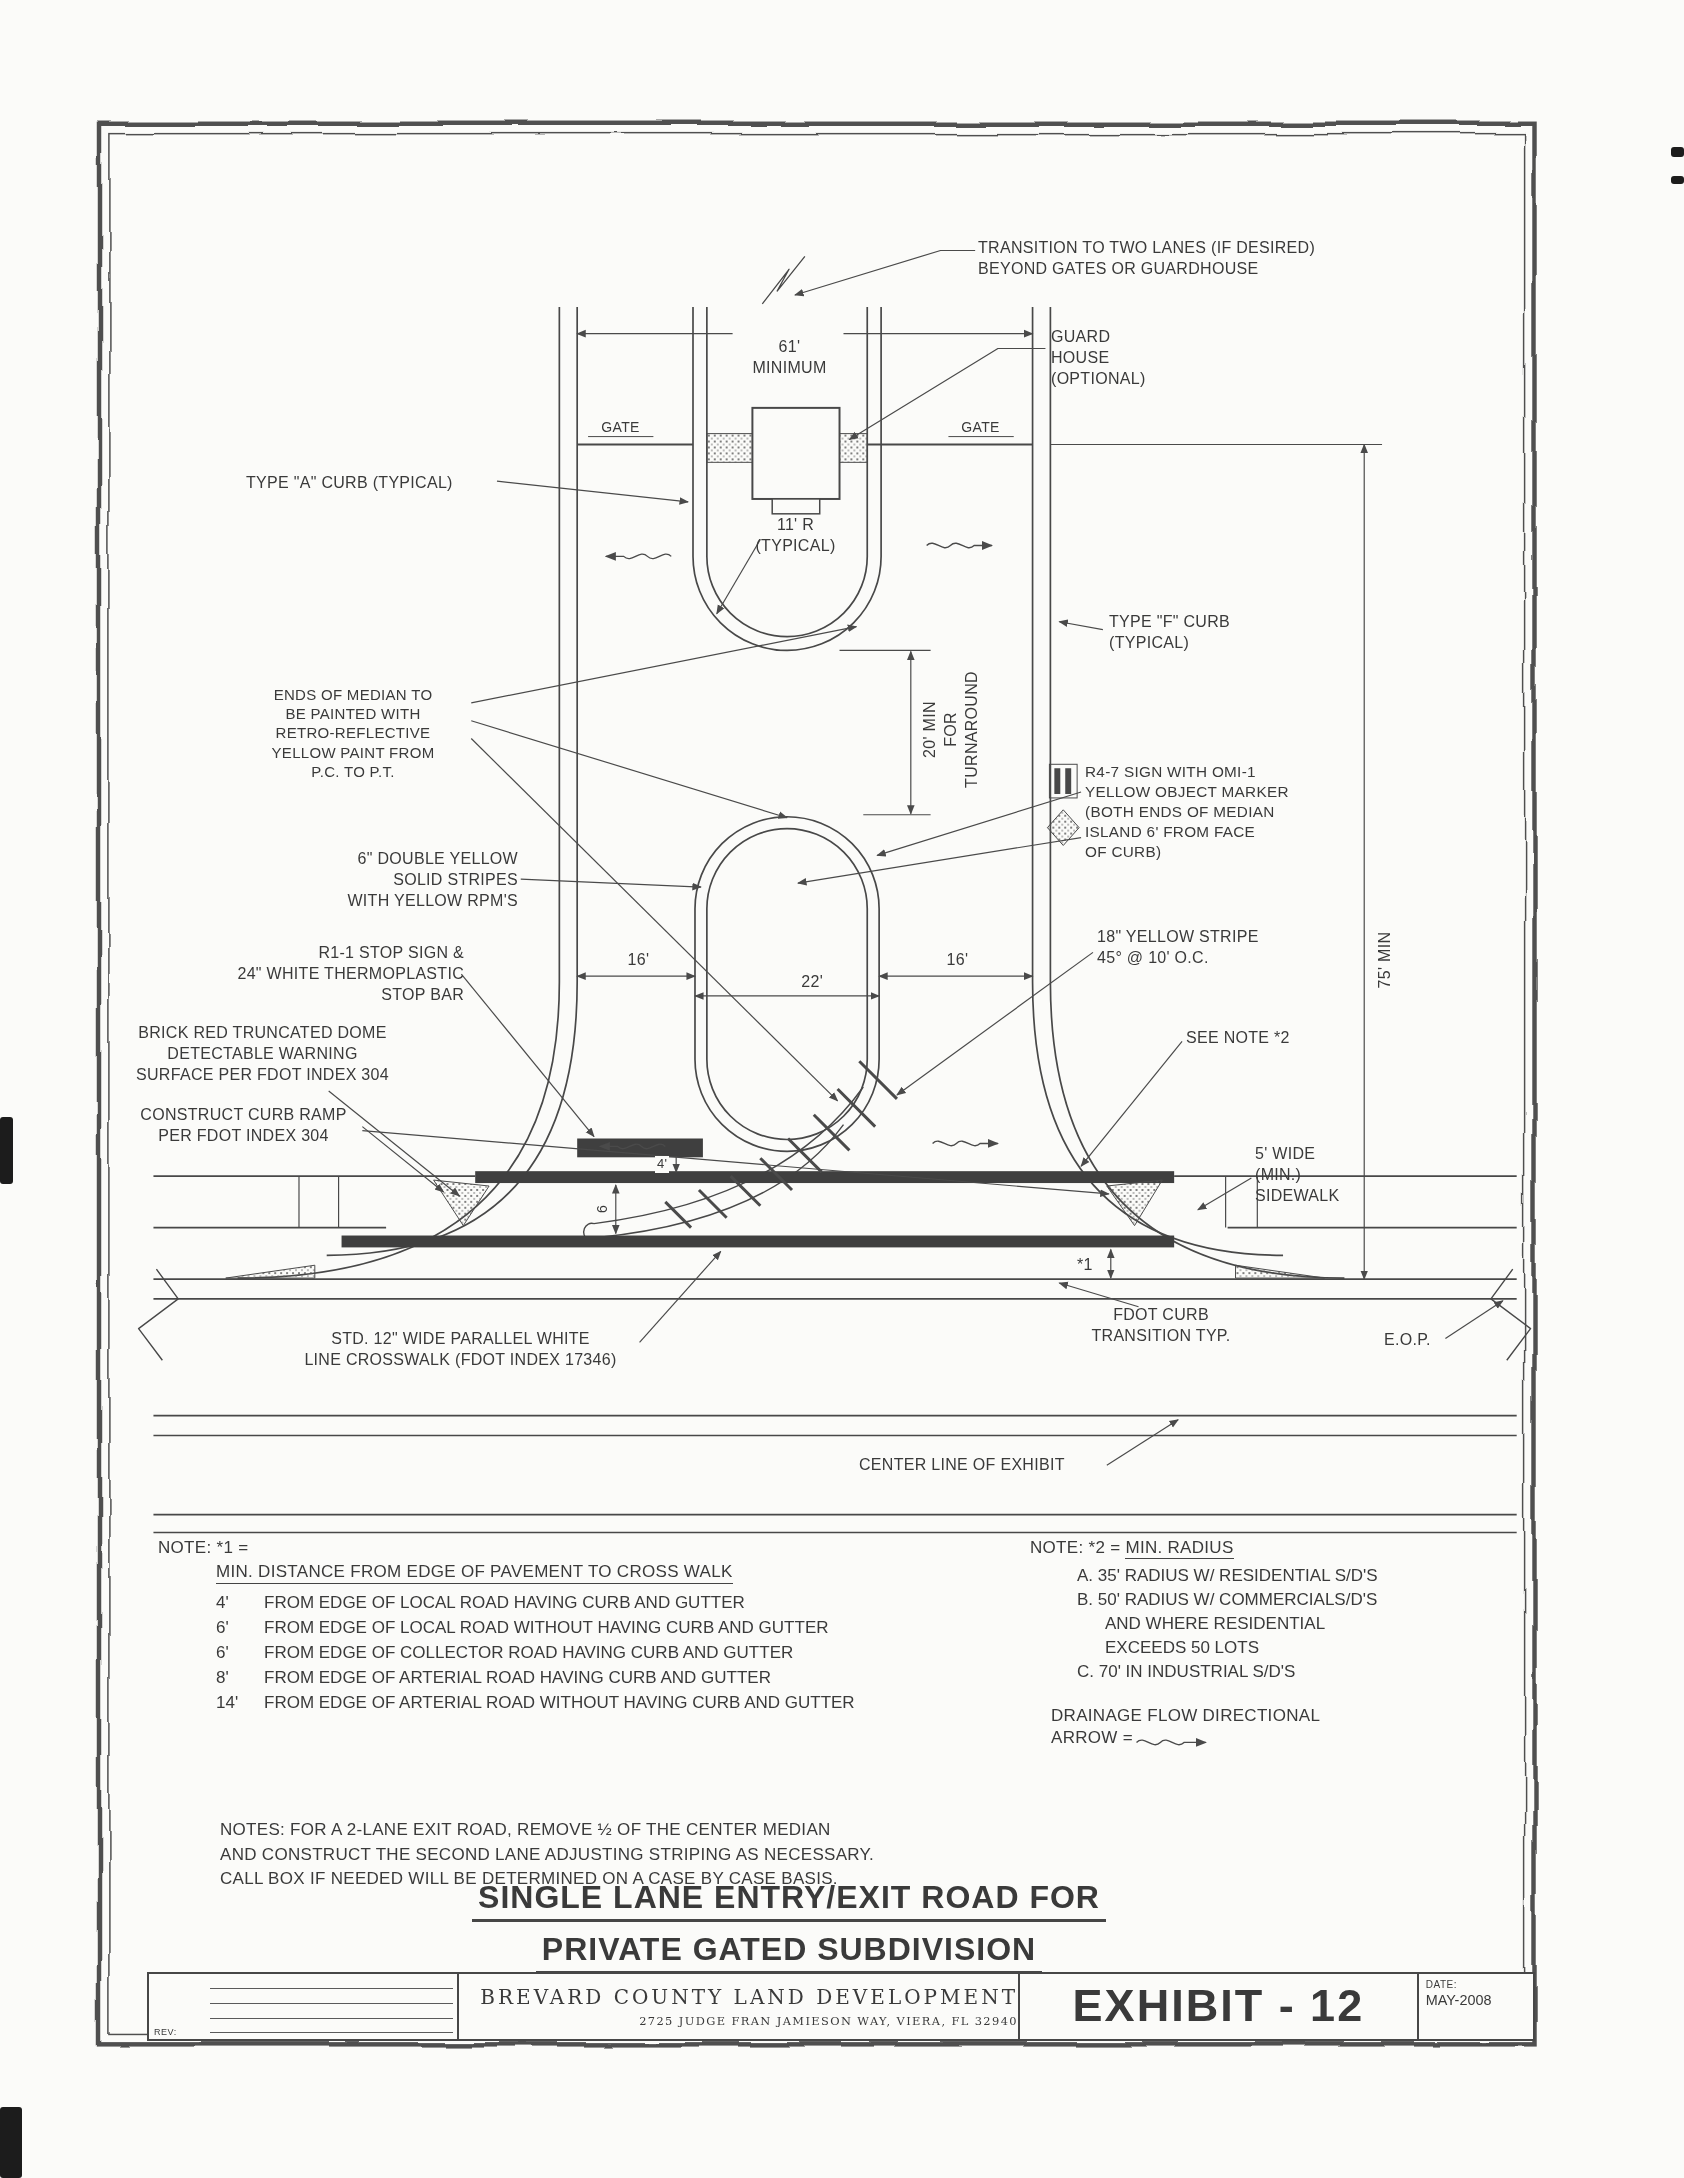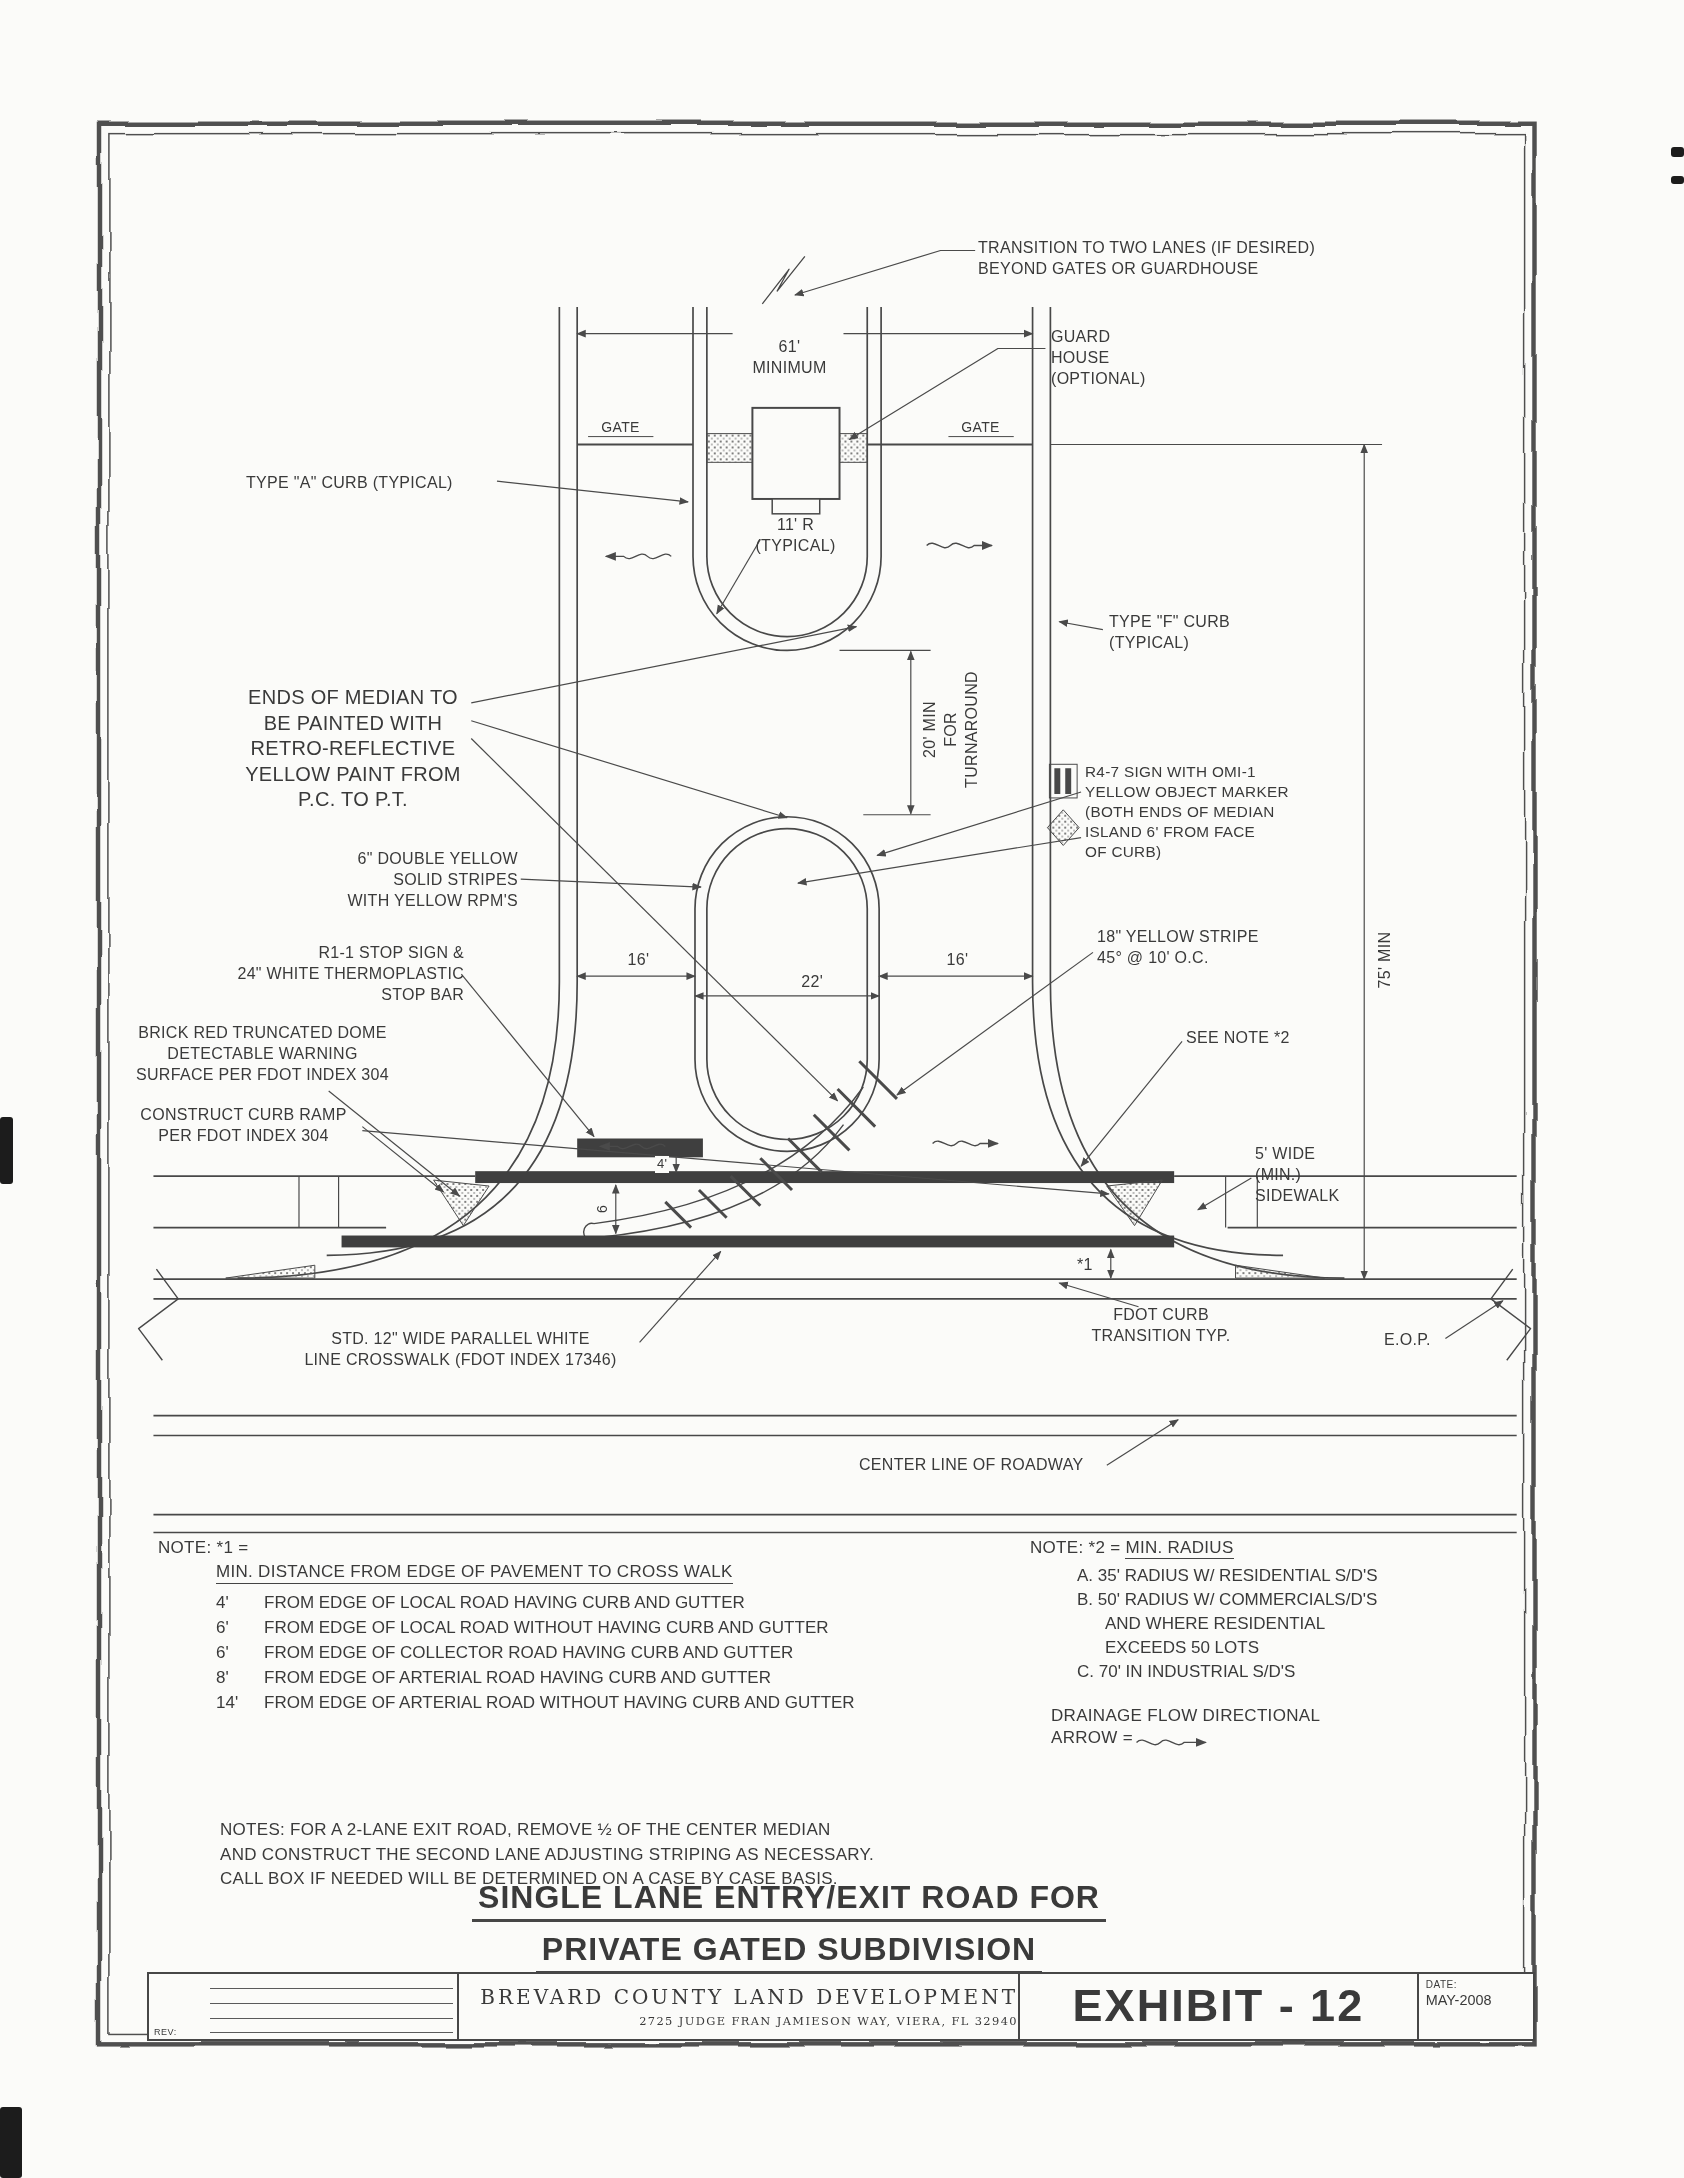--- a/index.html
+++ b/index.html
@@ -198,21 +198,21 @@
   <div class="lbl sm ctr" style="left:586px;top:418px;width:69px;">GATE</div>
   <div class="lbl sm ctr" style="left:946px;top:418px;width:69px;">GATE</div>
   <div class="lbl" style="left:246px;top:473px;">TYPE "A" CURB (TYPICAL)</div>
   <div class="lbl ctr" style="left:741px;top:515px;width:109px;">11' R
 (TYPICAL)</div>
   <div class="lbl" style="left:1109px;top:612px;">TYPE "F" CURB
 (TYPICAL)</div>
   <div class="lbl ctr rot" style="left:868px;top:697px;width:168px;height:65px;">20' MIN
 FOR
 TURNAROUND</div>
-  <div class="lbl ctr" style="left:238px;top:685px;width:230px;font-size:20px;line-height:1.28;">ENDS OF MEDIAN TO
+  <div class="lbl ctr" style="left:238px;top:685px;width:230px;font-size:15px;line-height:1.28;">ENDS OF MEDIAN TO
 BE PAINTED WITH
 RETRO-REFLECTIVE
 YELLOW PAINT FROM
 P.C. TO  P.T.</div>
   <div class="lbl" style="left:1085px;top:762px;font-size:15.3px;">R4-7 SIGN WITH OMI-1
 YELLOW OBJECT MARKER
 (BOTH ENDS OF MEDIAN
 ISLAND 6' FROM FACE
 OF CURB)</div>
   <div class="lbl rt" style="left:315px;top:849px;width:203px;">6" DOUBLE YELLOW
@@ -237,21 +237,21 @@
 (MIN.)
 SIDEWALK</div>
   <div class="lbl tiny dimtxt" style="left:655px;top:1156px;">4'</div>
   <div class="lbl sm ctr rot" style="left:586px;top:1201px;width:30px;height:16px;">6</div>
   <div class="lbl dimtxt" style="left:1075px;top:1255px;">*1</div>
   <div class="lbl ctr" style="left:1077px;top:1305px;width:168px;">FDOT CURB
 TRANSITION TYP.</div>
   <div class="lbl" style="left:1384px;top:1330px;">E.O.P.</div>
   <div class="lbl ctr" style="left:287px;top:1329px;width:347px;">STD. 12" WIDE PARALLEL WHITE
 LINE CROSSWALK (FDOT INDEX 17346)</div>
-  <div class="lbl" style="left:859px;top:1455px;">CENTER LINE OF ROADWAY</div>
+  <div class="lbl" style="left:859px;top:1455px;">CENTER LINE OF EXHIBIT</div>
 
   <div class="lbl note-head" style="left:158px;top:1537px;">NOTE: *1 =</div>
   <div style="position:absolute;left:216px;top:1562px;">
     <div class="note-head u" style="width:fit-content;margin-bottom:6px;">MIN. DISTANCE FROM EDGE OF PAVEMENT TO CROSS WALK</div>
     <div class="note-row"><span class="d">4'</span><span>FROM EDGE OF LOCAL ROAD HAVING CURB AND GUTTER</span></div>
     <div class="note-row"><span class="d">6'</span><span>FROM EDGE OF LOCAL ROAD WITHOUT HAVING CURB AND GUTTER</span></div>
     <div class="note-row"><span class="d">6'</span><span>FROM EDGE OF COLLECTOR ROAD HAVING CURB AND GUTTER</span></div>
     <div class="note-row"><span class="d">8'</span><span>FROM EDGE OF ARTERIAL ROAD HAVING CURB AND GUTTER</span></div>
     <div class="note-row"><span class="d">14'</span><span>FROM EDGE OF ARTERIAL ROAD WITHOUT HAVING CURB AND GUTTER</span></div>
   </div>

